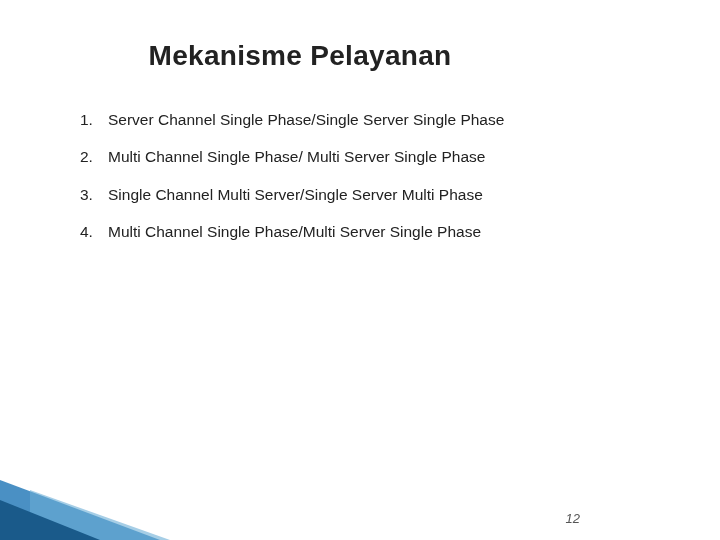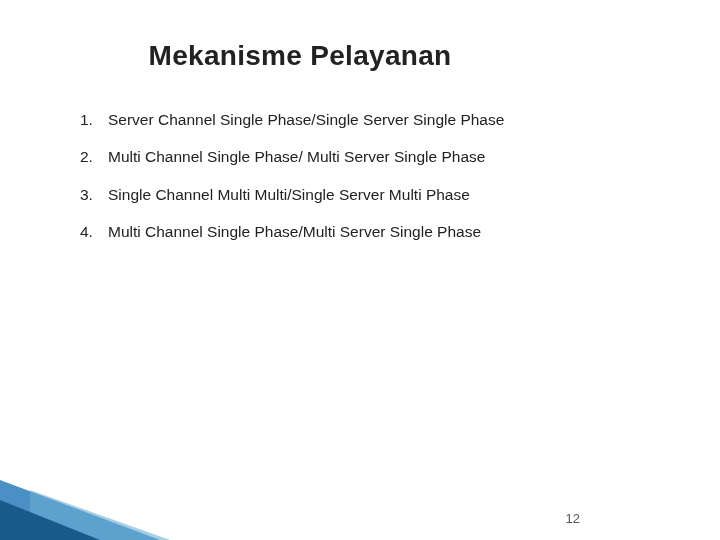--- a/index.html
+++ b/index.html
@@ -95,20 +95,21 @@
       clip-path: polygon(0 100%, 100% 100%, 0 0);
       opacity: 0.6;
     }
 
     .page-number {
       position: absolute;
       bottom: 14px;
       right: 20px;
       font-size: 13px;
       color: #555555;
+      font-style: italic;
     }
   </style>
 </head>
 <body>
 
 <div class="slide">
 
   <h1 class="title">Mekanisme Pelayanan</h1>
 
   <ol class="content-list">
@@ -118,21 +119,21 @@
       <span class="list-text">Server  Channel  Single  Phase/Single  Server  Single Phase</span>
     </li>
 
     <li>
       <span class="list-number">2.</span>
       <span class="list-text">Multi Channel Single Phase/ Multi Server Single Phase</span>
     </li>
 
     <li>
       <span class="list-number">3.</span>
-      <span class="list-text">Single Channel Multi Multi/Single Server Multi Phase</span>
+      <span class="list-text">Single Channel Multi Server/Single Server Multi Phase</span>
     </li>
 
     <li>
       <span class="list-number">4.</span>
       <span class="list-text">Multi Channel Single Phase/Multi Server Single Phase</span>
     </li>
 
   </ol>
 
   <div class="corner-decoration">

